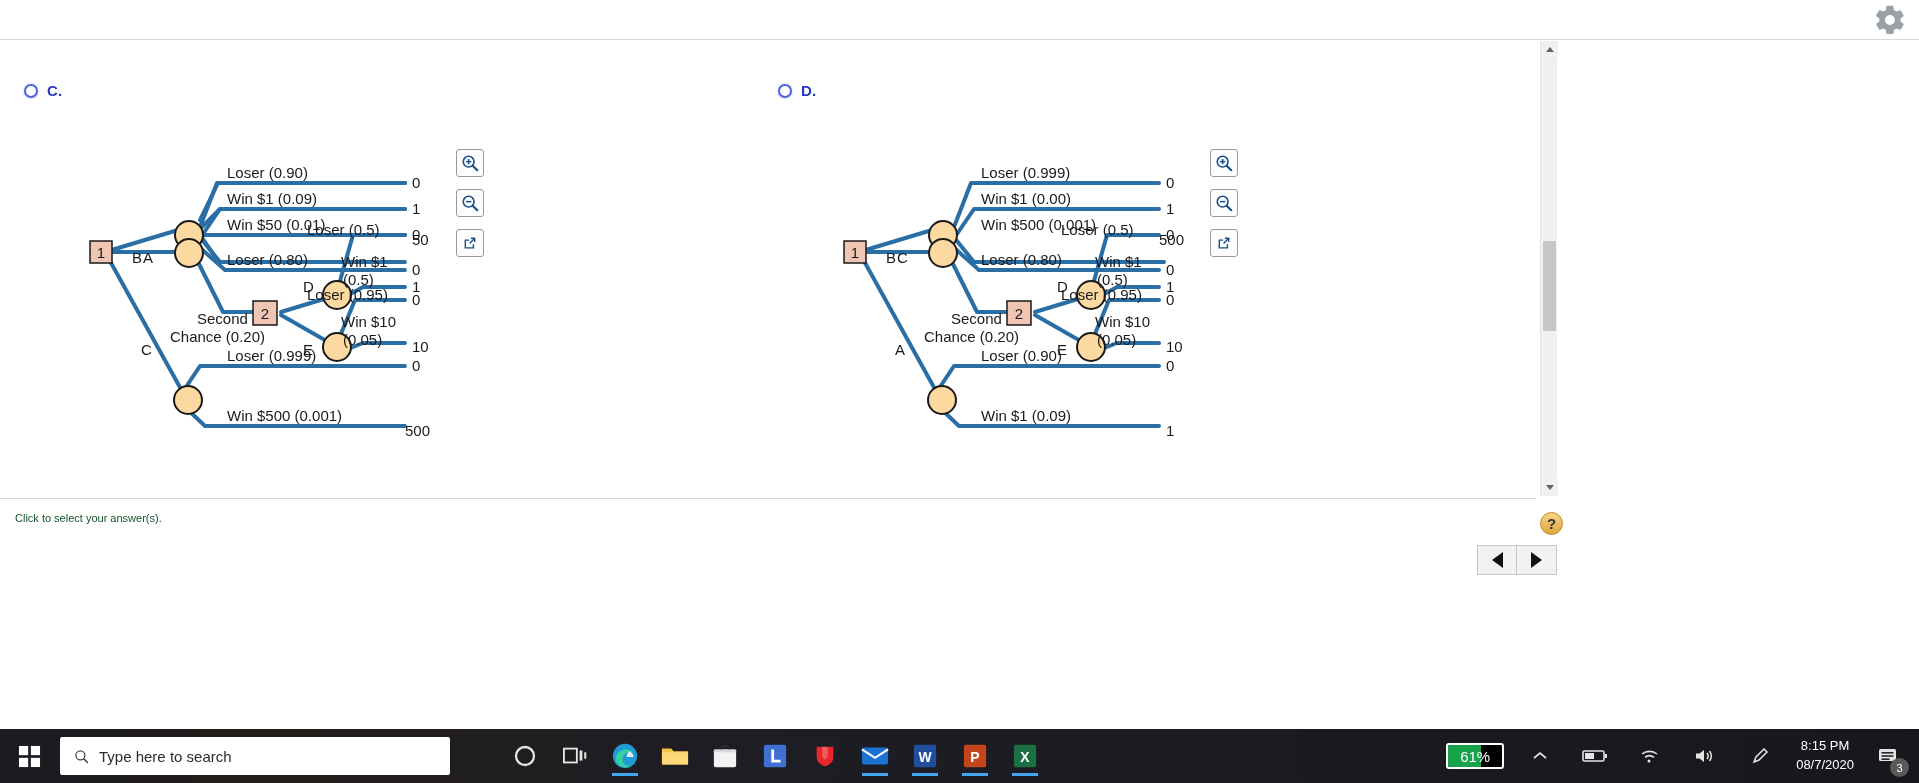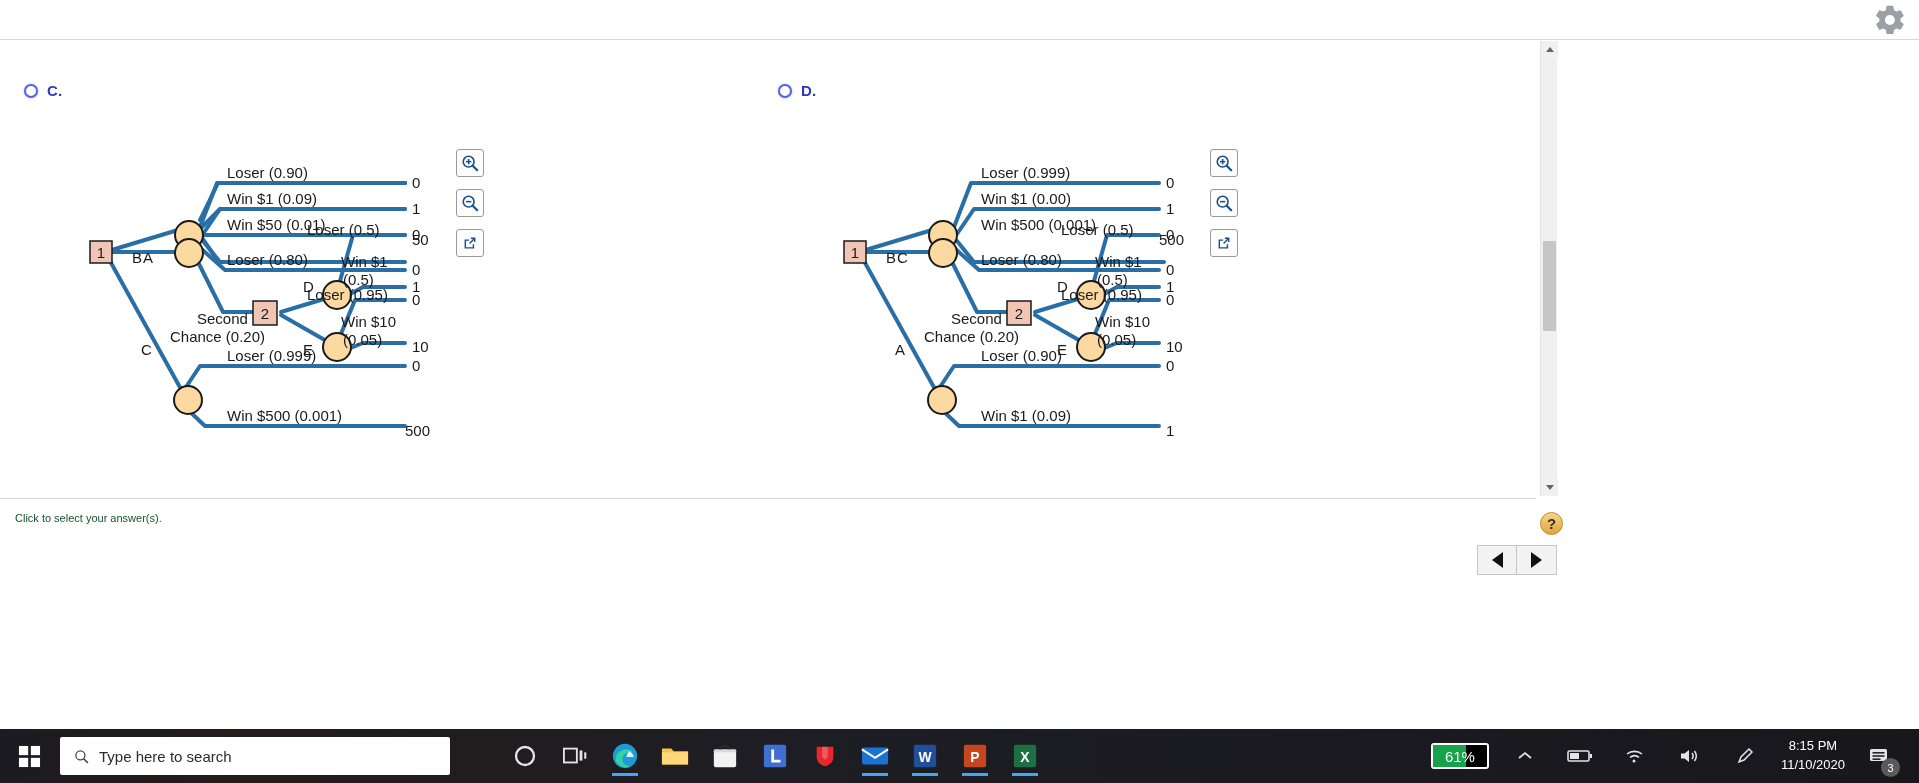--- a/index.html
+++ b/index.html
@@ -112,21 +112,21 @@
     cursor: pointer;
   }
   .search-box {
     width: 390px; height: 38px; background: #ffffff; border-radius: 2px;
     display: flex; align-items: center; gap: 10px; padding: 16px 14px; margin-left: 2px;
     cursor: text;
   }
   .search-ph { font-size: 15px; color: #2b2b2b; }
   .tb-icons { display: flex; align-items: center; gap: 12px; margin-left: 56px; }
   .tb-ic { width: 38px; height: 40px; display: flex; align-items: center; justify-content: center; cursor: pointer; position: relative; }
-  .tray { margin-left: auto; display: flex; align-items: center; gap: 17px; padding-right: 23px; }
+  .tray { margin-left: auto; display: flex; align-items: center; gap: 17px; padding-right: 14px; }
   .battpill {
     background: #000; border: 2px solid #fff; border-radius: 3px;
     min-width: 58px; height: 26px; display: flex; align-items: center; justify-content: center;
     position: relative; overflow: hidden; cursor: pointer;
   }
   .battfill { position: absolute; left: 0; top: 0; bottom: 0; width: 61%; background: #16a34a; }
   .battpill span { position: relative; font-size: 15px; color: #fff; font-weight: normal; }
   .clock { color: #fff; font-size: 13px; line-height: 1.45; text-align: center; cursor: pointer; }
   .notif { position: relative; width: 34px; height: 34px; display:flex; align-items:center; justify-content:center; cursor:pointer; }
   .notif-count {
@@ -539,21 +539,21 @@
           <path d="M15.5 4a8.5 8.5 0 0 1 0 10" fill="none" stroke="#e4e4e4" stroke-width="1.5"></path>
         </svg>
       </div>
       <div class="tb-ic">
         <svg width="20" height="20" viewBox="0 0 20 20">
           <path d="M4 16l2-5 8-8 3 3-8 8z" fill="none" stroke="#e4e4e4" stroke-width="1.5"></path>
         </svg>
       </div>
       <div class="clock">
         <div>8:15 PM</div>
-        <div>11/10/2020</div>
+        <div>08/7/2020</div>
       </div>
       <div class="notif">
         <svg width="22" height="20" viewBox="0 0 22 20">
           <rect x="2" y="3" width="17" height="12" rx="1.5" fill="#e4e4e4"></rect>
           <rect x="4.5" y="6" width="12" height="1.6" fill="#25252b"></rect>
           <rect x="4.5" y="9.2" width="12" height="1.6" fill="#25252b"></rect>
           <rect x="4.5" y="12.4" width="8" height="1.6" fill="#25252b"></rect>
         </svg>
         <div class="notif-count">3</div>
       </div>

